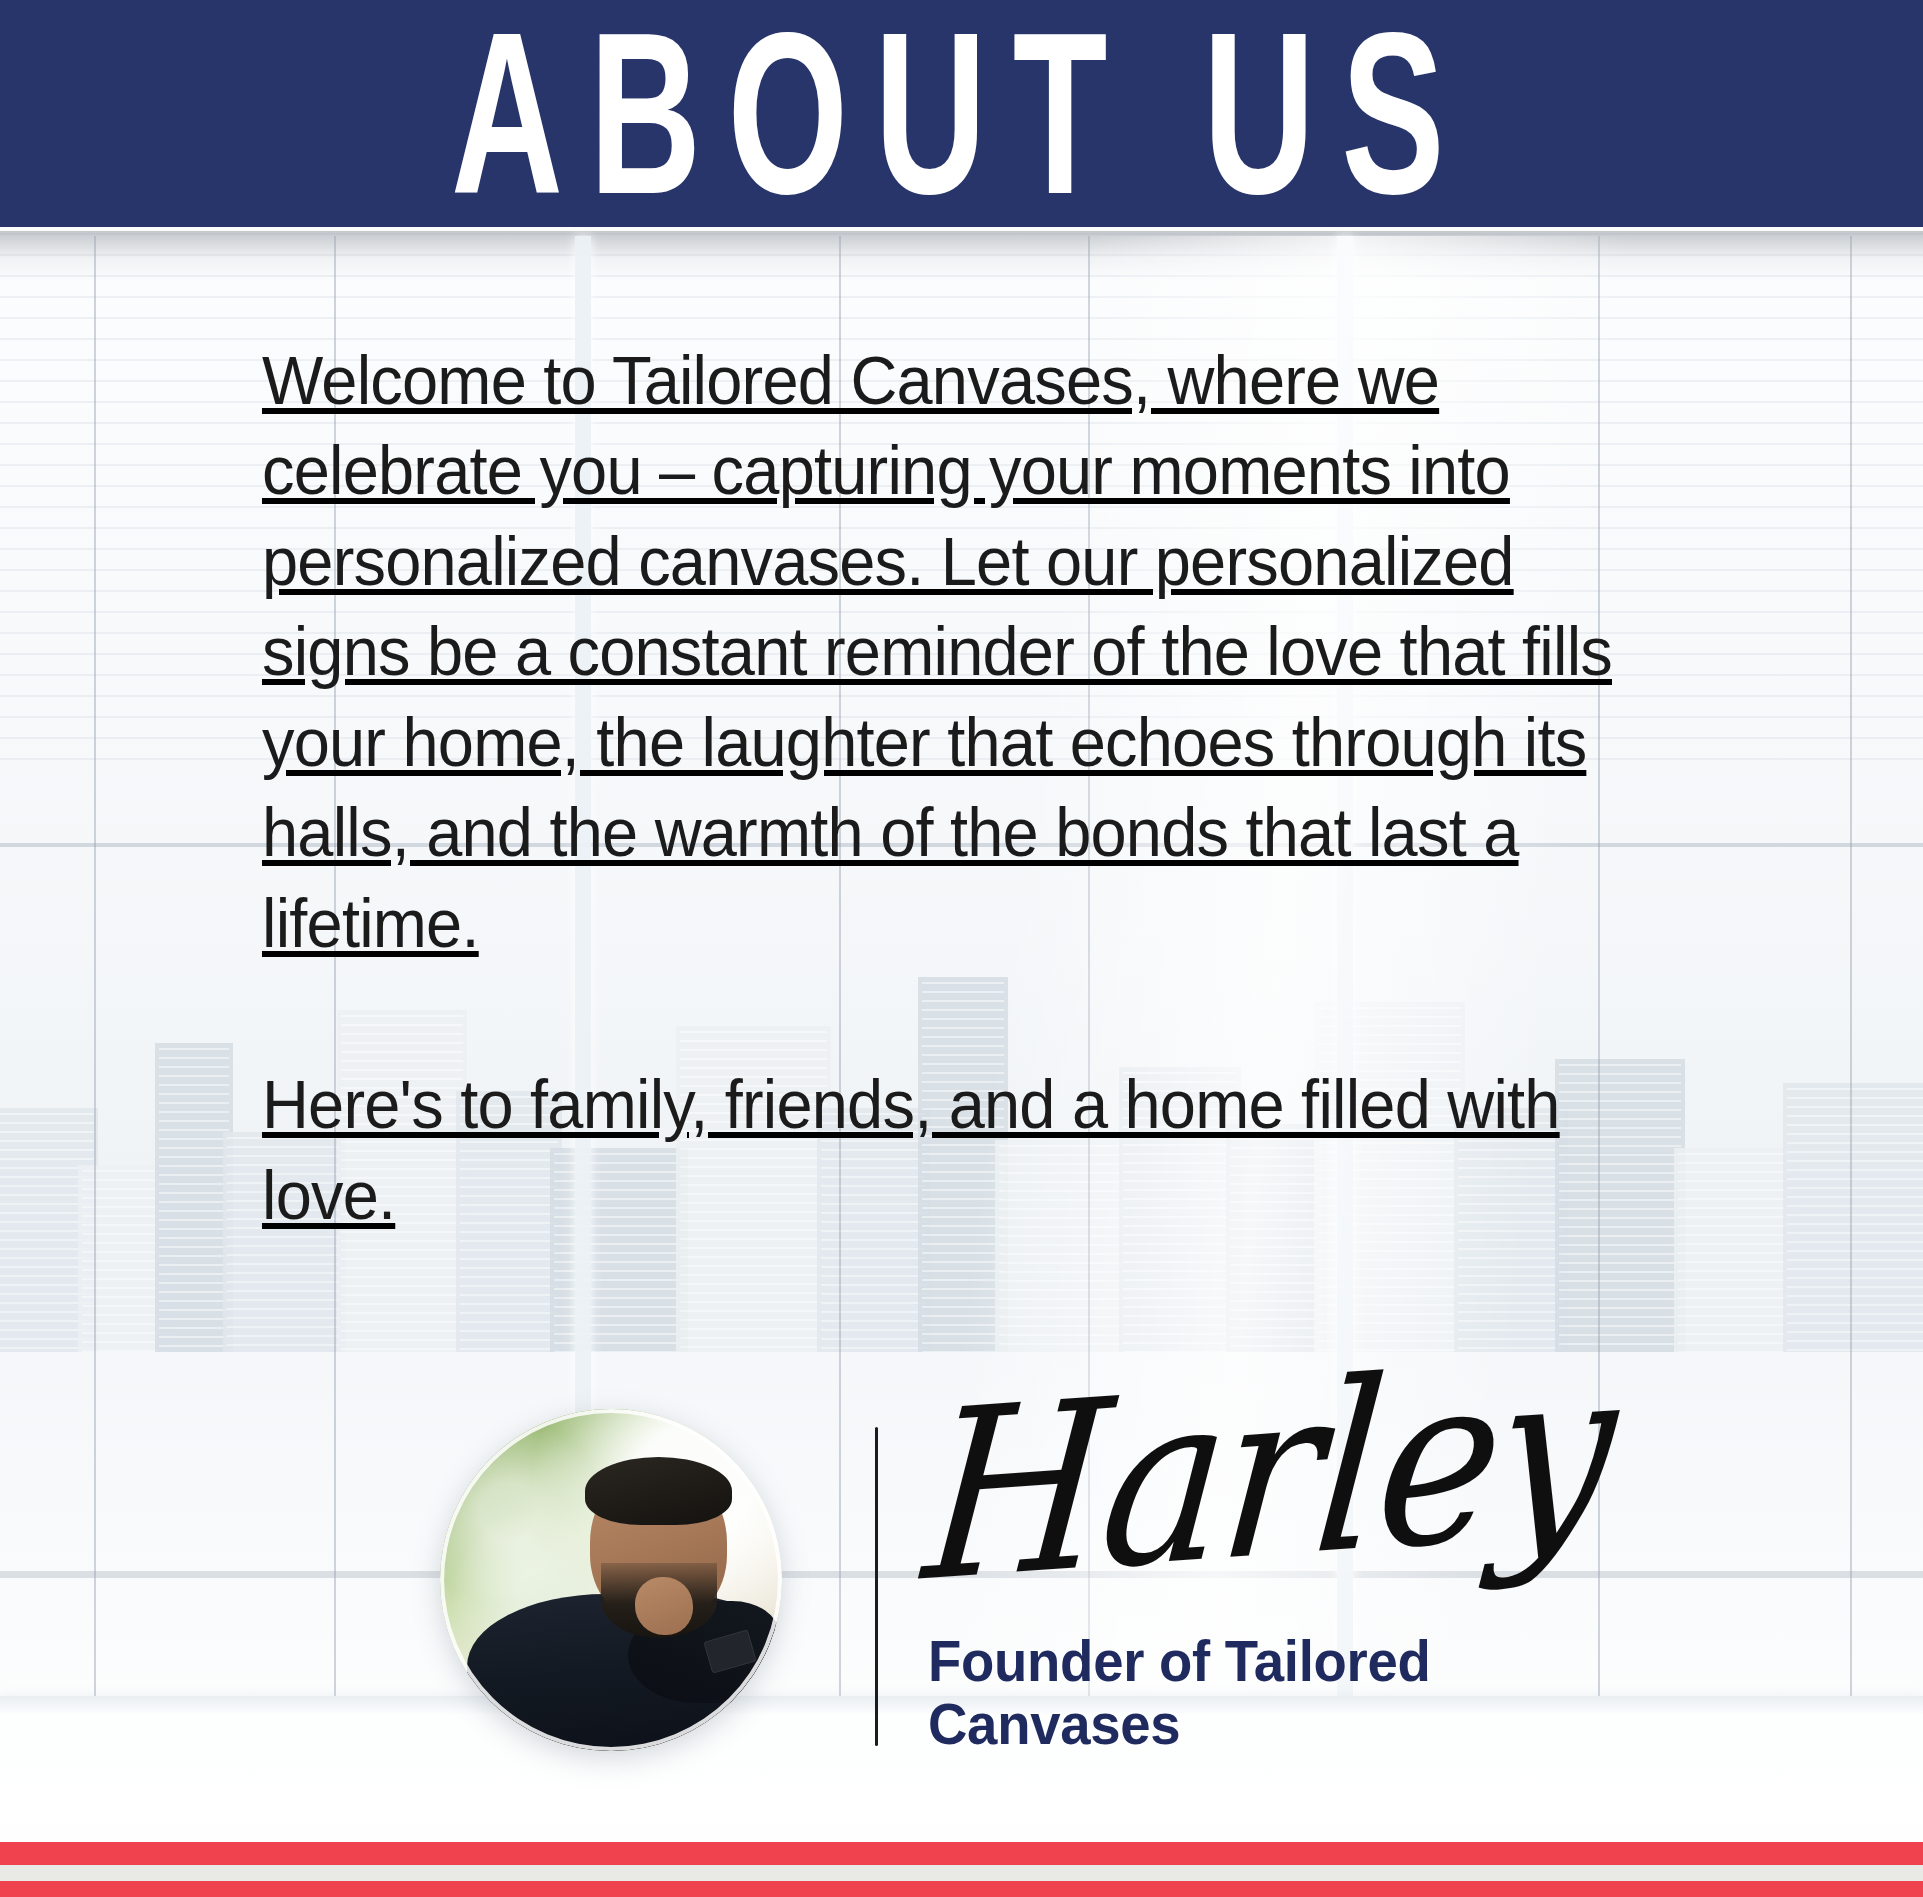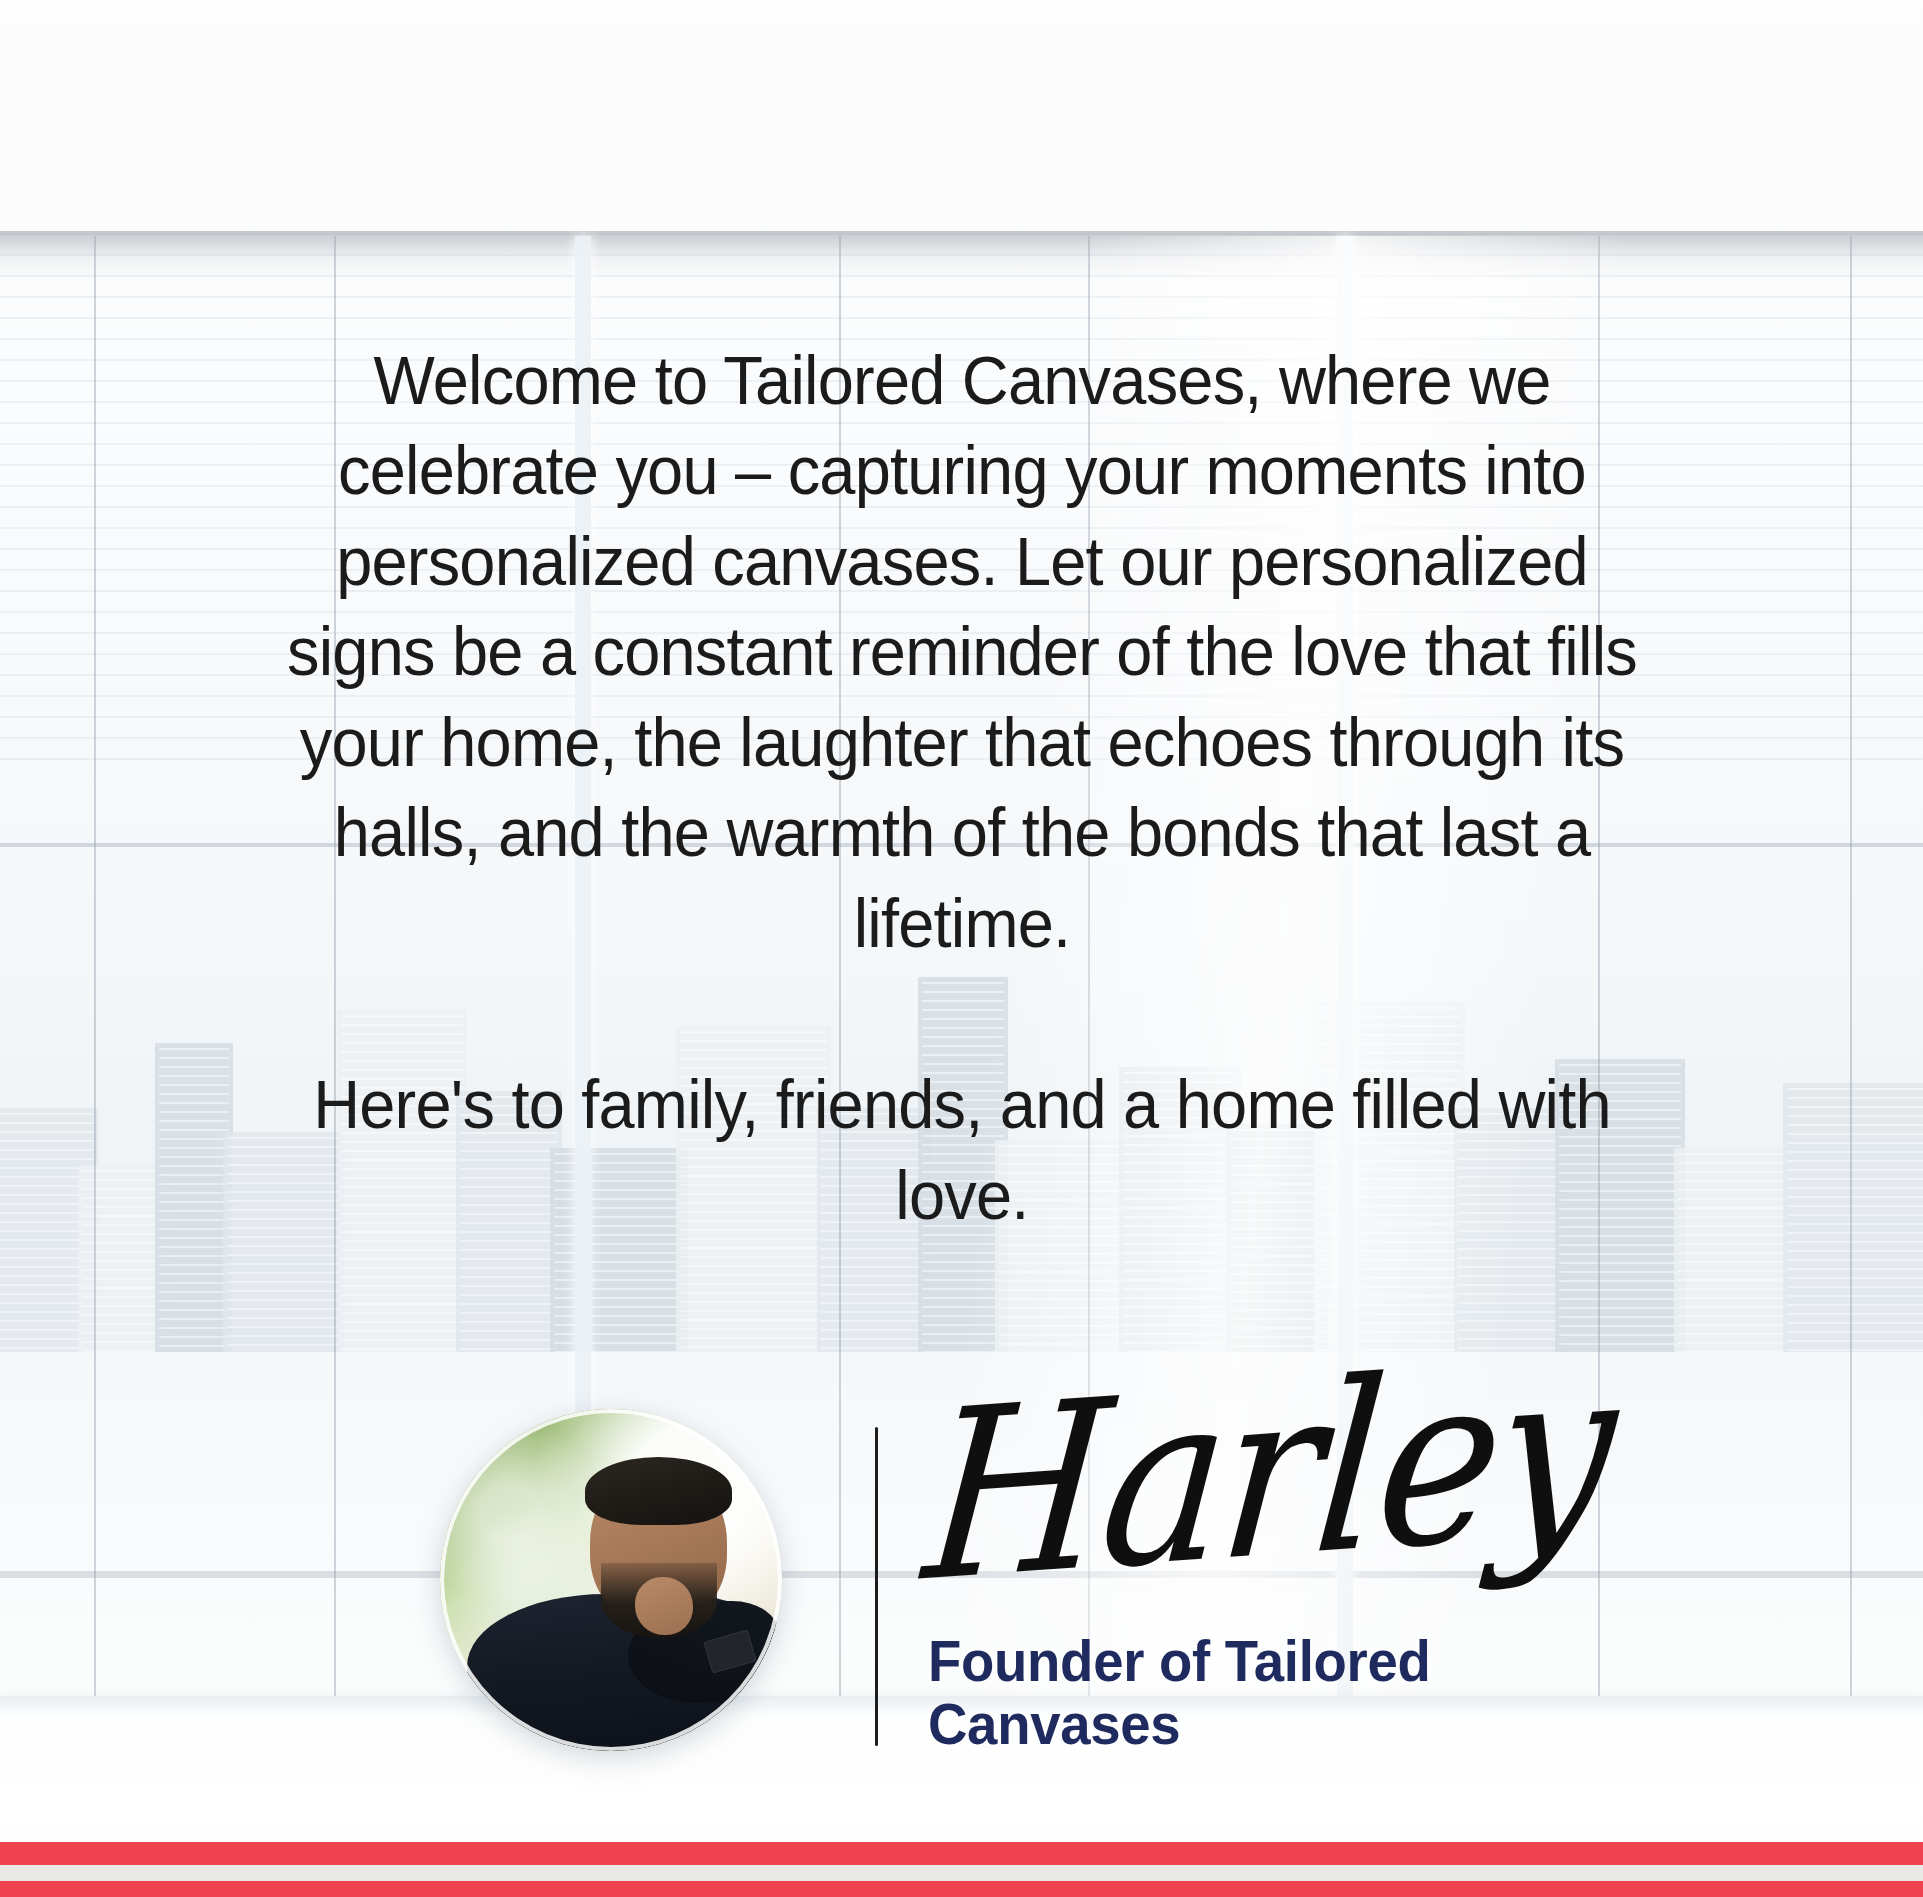--- a/index.html
+++ b/index.html
@@ -61,21 +61,21 @@
      background:#27356B;display:flex;align-items:center;justify-content:center;z-index:6;}
   .header h1{
      margin:0;color:#ffffff;font-weight:700;
      font-family:"Liberation Sans","DejaVu Sans",sans-serif;
      font-size:189px;line-height:.92;letter-spacing:.17em;
      transform:scaleX(.82) scaleY(1.22);transform-origin:center;
      white-space:nowrap;}
 
   
   .copy{position:absolute;left:50%;transform:translateX(-50%);
-     top:335px;width:1466px;text-align:center;z-index:5;}
+     top:335px;width:1466px;z-index:5;text-decoration:underline;}
   .copy p{
      margin:0;color:#1b1b1b;
      font-family:"Liberation Sans","DejaVu Sans",sans-serif;
      font-size:68px;line-height:1.33;font-weight:400;
      letter-spacing:-.012em;
      transform:scaleX(.955);transform-origin:center top;}
   .copy p.gap{margin-top:91px;}
 
   .avatar{position:absolute;left:440px;top:1409px;width:342px;height:342px;
       border-radius:50%;overflow:hidden;
@@ -177,20 +177,23 @@
     <div class="mullion" style="left:1088px;"></div>
     <div class="mullion thick" style="left:1337px;"></div>
     <div class="mullion" style="left:1598px;"></div>
     <div class="mullion" style="left:1850px;"></div>
 
     <div class="glare"></div>
     <div class="sill"></div>
     <div class="floor"></div>
   </div>
 
+  <div class="header">
+    <h1>ABOUT US</h1>
+  </div>
 
   <div class="copy">
     <p>Welcome to Tailored Canvases, where we celebrate you – capturing your moments into personalized canvases. Let our personalized signs be a constant reminder of the love that fills your home, the laughter that echoes through its halls, and the warmth of the bonds that last a lifetime.</p>
     <p class="gap">Here's to family, friends, and a home filled with love.</p>
   </div>
 
   <div class="avatar">
     <div class="ph-bg"></div>
     <div class="ph-body"></div>
     <div class="ph-arm"></div>

